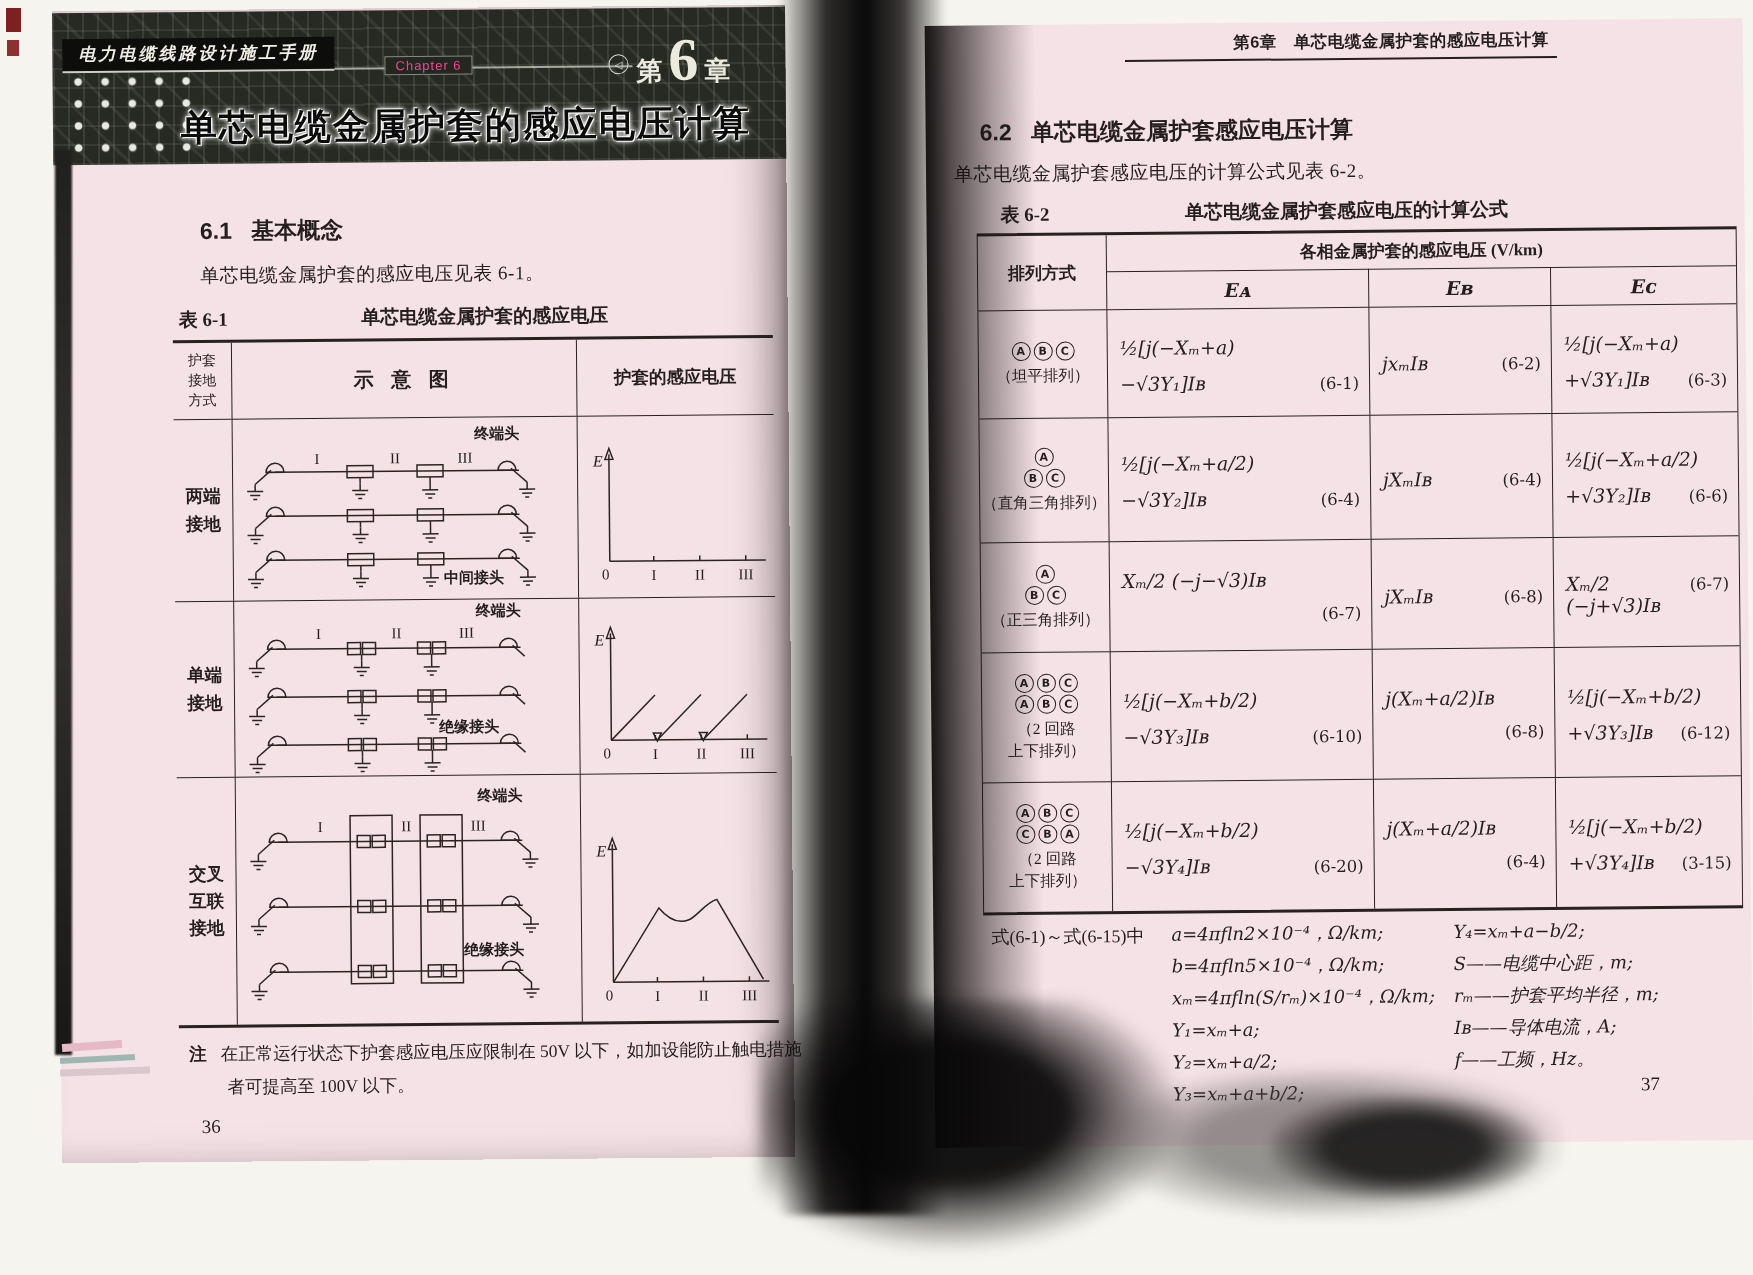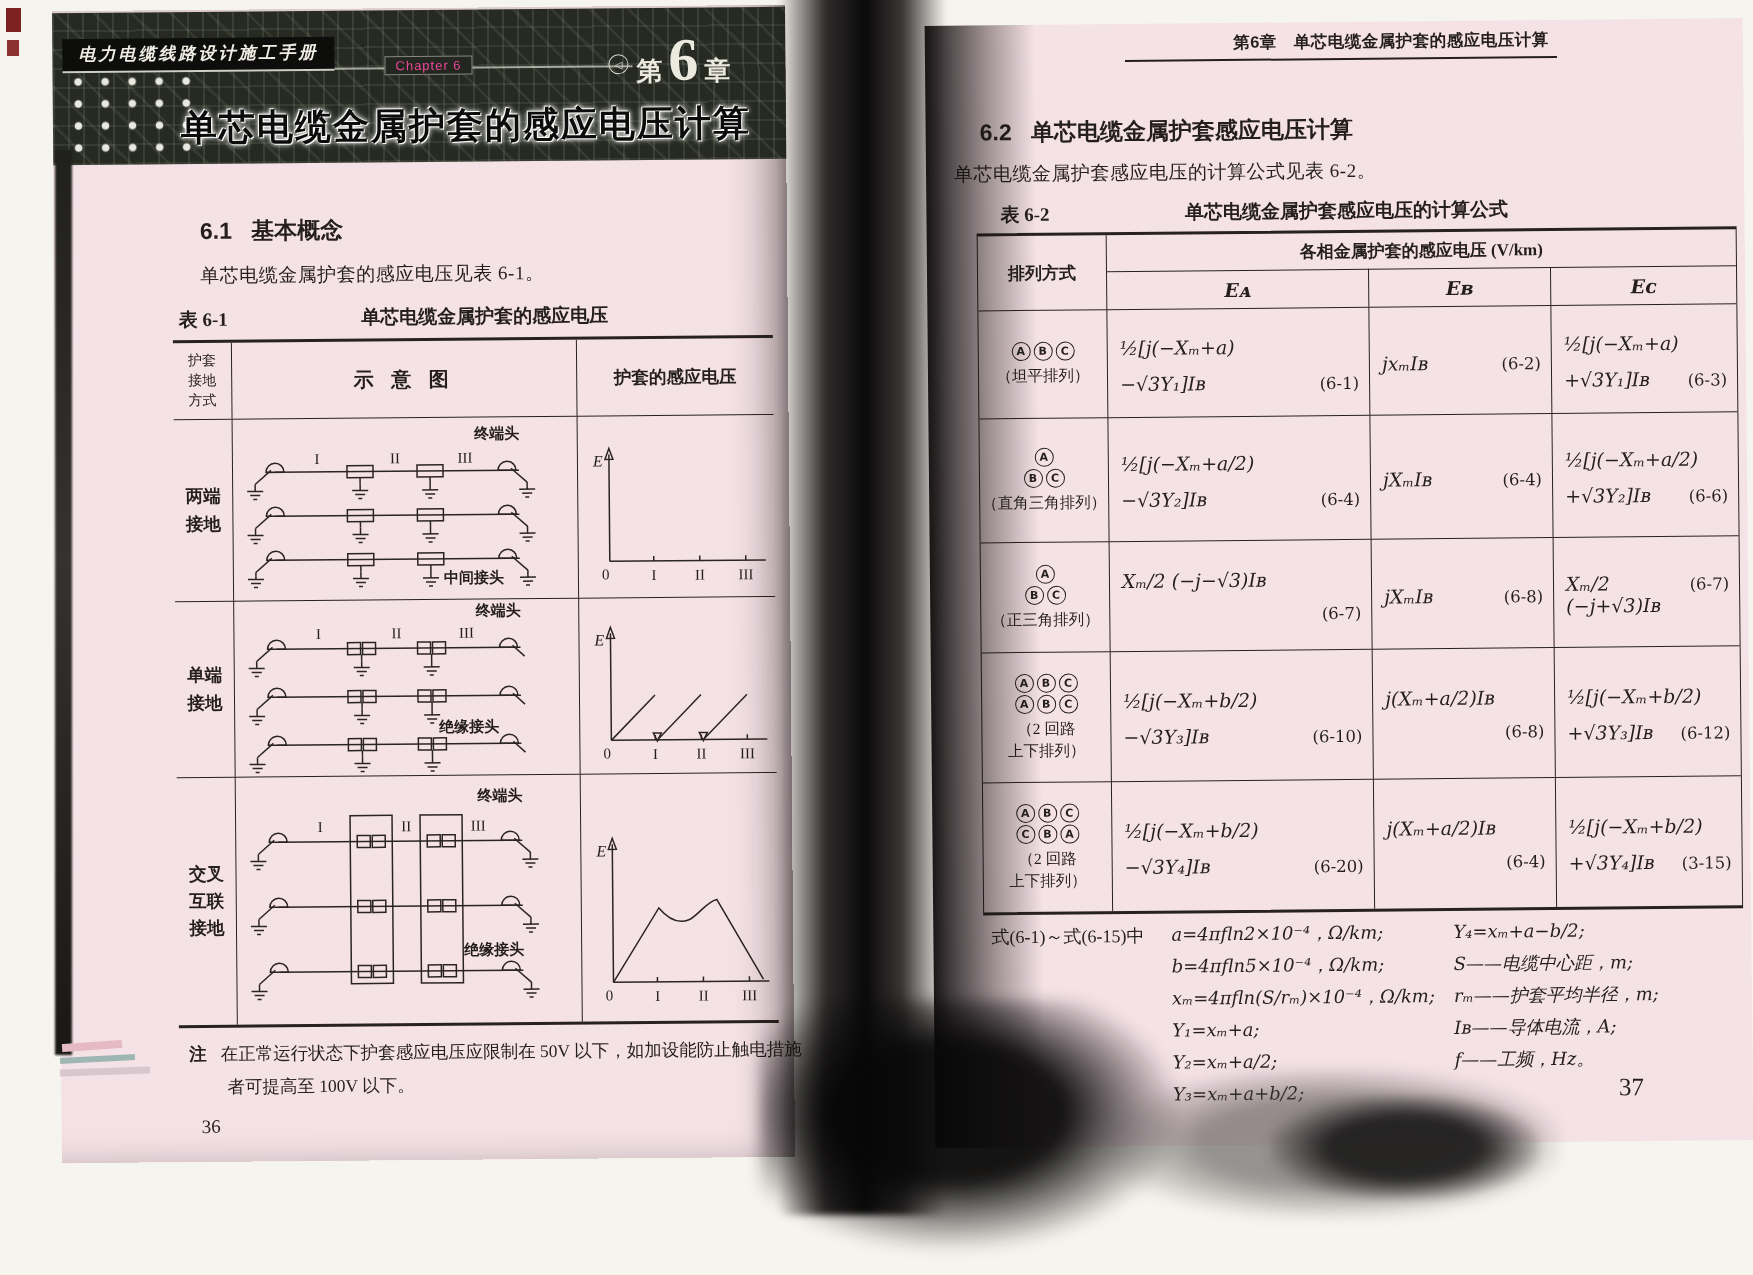--- a/index.html
+++ b/index.html
@@ -112,21 +112,21 @@
   .f{font:italic 19px "DejaVu Serif","Liberation Serif",serif;padding:10px 10px 6px 12px;
      display:flex;flex-direction:column;justify-content:center;gap:14px}
   .fl{display:flex;justify-content:space-between;align-items:baseline;min-height:22px}
   .eq{font-style:normal;font-size:16.5px;padding-left:6px;white-space:nowrap}
 
   #fn-intro{left:58px;top:900px;font-size:18px}
   .fncol{font:italic 18px "DejaVu Serif","Liberation Serif",serif;line-height:1.78}
   #fn-col1{left:238px;top:895px}
   #fn-col2{left:520px;top:895px}
   .fncol div{white-space:nowrap}
-  #pg37{left:684px;top:1054px;font-size:25px}
+  #pg37{left:706px;top:1054px;font-size:19px}
 </style>
 </head>
 <body>
 
 <div class="abs" id="mark1"></div>
 <div class="abs" id="mark2"></div>
 <div class="abs" id="leftedge"></div>
 <div class="abs edgestrip" style="left:62px;top:1042px;width:60px;height:8px;background:#e6b9c6;transform:rotate(-4deg)"></div>
 <div class="abs edgestrip" style="left:60px;top:1056px;width:75px;height:6px;background:#9fb7b2;transform:rotate(-3deg)"></div>
 <div class="abs edgestrip" style="left:60px;top:1068px;width:90px;height:7px;background:#d9c7ce;transform:rotate(-2deg)"></div>

